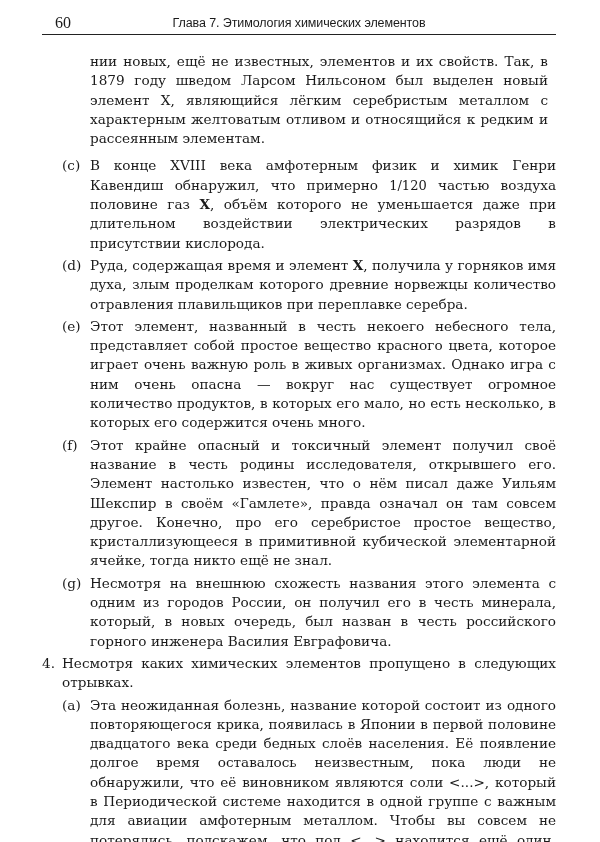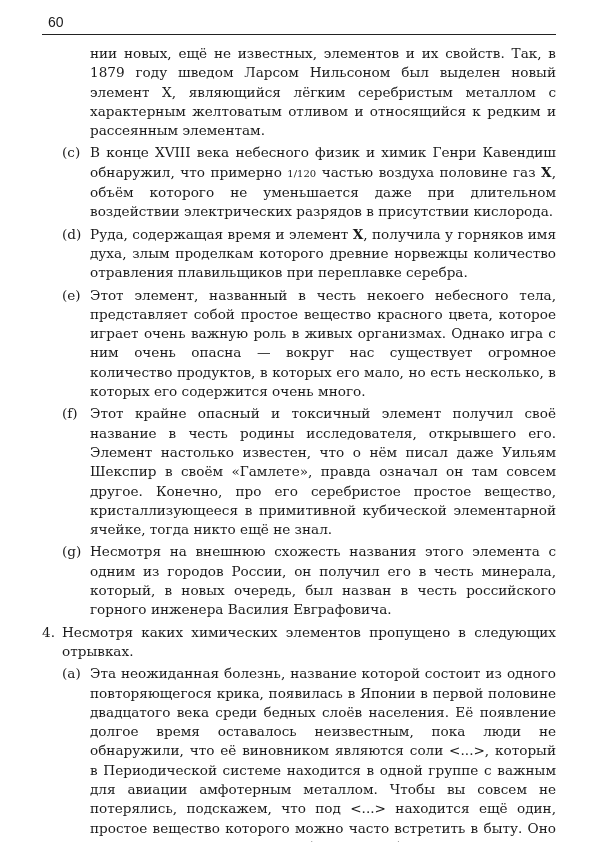--- a/index.html
+++ b/index.html
@@ -1,47 +1,48 @@
 <!DOCTYPE html>
 <html><head>
 <meta charset="utf-8">
 <style>
   html, body { margin:0; padding:0; background:#ffffff; }
   body { width:600px; height:842px; overflow:hidden; position:relative;
          font-family: "DejaVu Serif", "Liberation Serif", serif; color:#1a1a1a; }
   .header { position:absolute; left:42px; top:12px; width:514px; height:22px;
             border-bottom:1.3px solid #222; font-family:"Liberation Sans", sans-serif; }
-  .page-num { position:absolute; left:6px; top:2px; font-size:14px; }
+  .page-num { position:absolute; left:13px; top:2px; font-size:16px;font-family:Liberation Serif, serif; }
   .running-title { position:absolute; left:0; right:0; top:4px; text-align:center; font-size:12.5px; letter-spacing:-0.1px; }
   .body { position:absolute; left:42px; top:44px; width:514px; font-size:13.6px; line-height:19.3px; }
-  .para { text-align:justify; text-align-last:left; margin:0; }
+  .para { text-align:justify; text-align-last:left; margin:8px; }
   .cont { margin-left:48px; }
   .item { position:relative; padding-left:48px; margin-top:3px; }
   .item .lbl { position:absolute; left:20px; top:0; }
   .q { position:relative; padding-left:20px; margin-top:3px; }
   .q .lbl { position:absolute; left:0; top:0; }
   .sub { position:relative; padding-left:48px; margin-top:3px; }
   .sub .lbl { position:absolute; left:20px; top:0; }
   .item .txt, .q .txt, .sub .txt { display:block; text-align:justify; }
-  .frac { font-size:10px; }
+  .frac { font-size:13px; }
   b { font-weight:bold; }
 </style>
 </head>
 <body>
 
 <div class="header">
   <span class="page-num">60</span>
+  <span class="running-title">Глава 7. Этимология химических элементов</span>
 </div>
 
 <div class="body">
   <p class="para cont">нии новых, ещё не известных, элементов и их свойств. Так, в 1879 году шведом Ларсом Нильсоном был выделен новый элемент X, являющийся лёгким серебристым металлом с характерным желтоватым отливом и относящийся к редким и рассеянным элементам.</p>
 
   <div class="item">
     <span class="lbl">(c)</span>
-    <span class="txt"><span>В конце XVIII века небесного физик и химик Генри Кавендиш обнаружил, что примерно </span><span class="frac">1/120</span><span> частью воздуха половине газ </span><b>X</b><span>, объём которого не уменьшается даже при длительном воздействии электрических разрядов в присутствии кислорода.</span></span>
+    <span class="txt"><span>В конце XVIII века амфотерным физик и химик Генри Кавендиш обнаружил, что примерно </span><span class="frac">1/120</span><span> частью воздуха половине газ </span><b>X</b><span>, объём которого не уменьшается даже при длительном воздействии электрических разрядов в присутствии кислорода.</span></span>
   </div>
 
   <div class="item">
     <span class="lbl">(d)</span>
     <span class="txt"><span>Руда, содержащая время и элемент </span><b>X</b><span>, получила у горняков имя духа, злым проделкам которого древние норвежцы количество отравления плавильщиков при переплавке серебра.</span></span>
   </div>
 
   <div class="item">
     <span class="lbl">(e)</span>
     <span class="txt">Этот элемент, названный в честь некоего небесного тела, представляет собой простое вещество красного цвета, которое играет очень важную роль в живых организмах. Однако игра с ним очень опасна — вокруг нас существует огромное количество продуктов, в которых его мало, но есть несколько, в которых его содержится очень много.</span>

